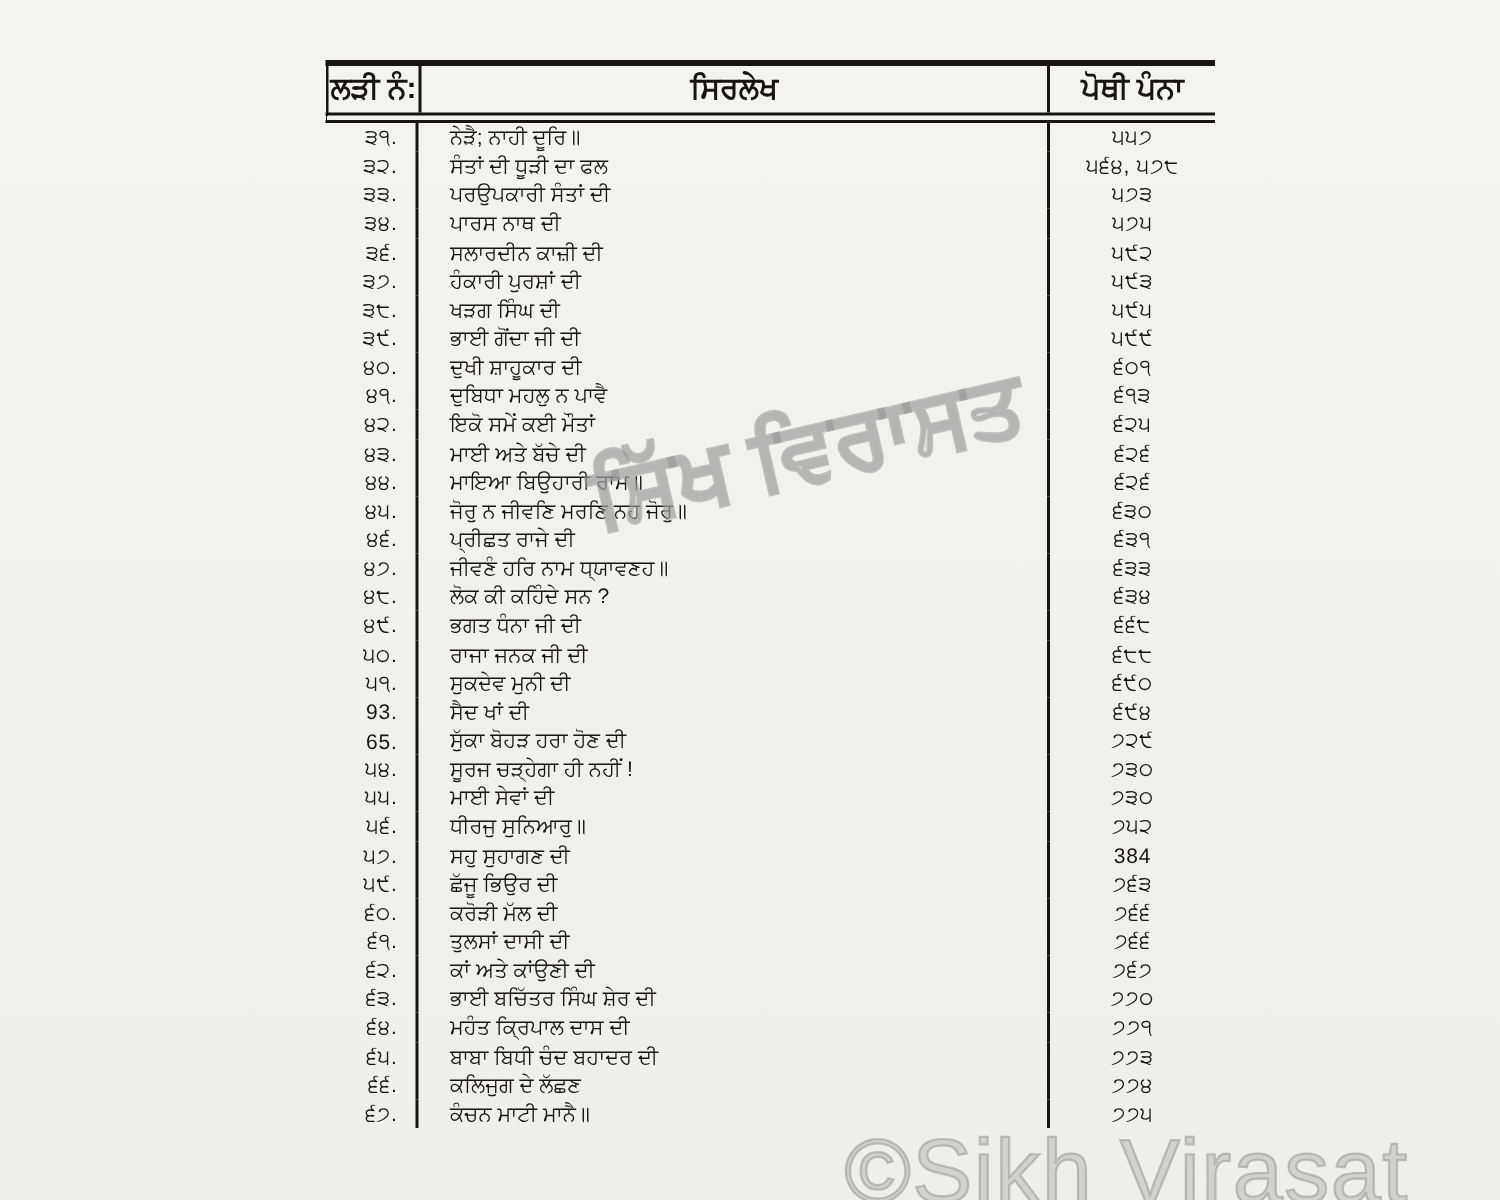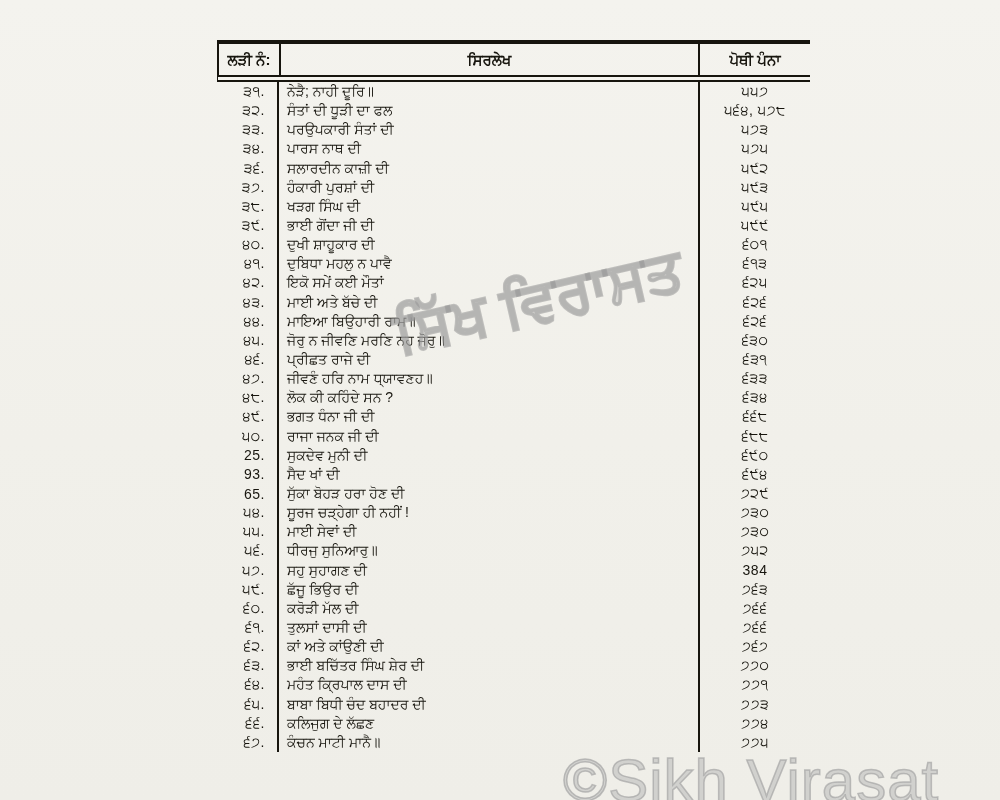--- a/index.html
+++ b/index.html
@@ -17,21 +17,21 @@
     left:217px;top:40px;width:593px;
   }
   .thead{
     display:flex;
     align-items:center;
     height:31px;
     border-top:4px solid #17150e;
     border-bottom:7px double #17150e;
     border-left:2px solid #17150e;
     font-weight:bold;
-    font-size:15px;
+    font-size:20px;
   }
   .col-serial{
     width:62px;
     box-sizing:border-box;
     border-right:2.5px solid #17150e;
     text-align:center;
     flex:none;
     height:100%;
     display:flex;align-items:center;justify-content:center;
   }
@@ -67,21 +67,21 @@
     text-align:right;
     padding-right:12px;
     height:100%;
     display:flex;align-items:center;justify-content:flex-end;
     letter-spacing:.5px;
   }
   .trow .cell-title{
     flex:1;
     box-sizing:border-box;
     border-right:2.5px solid #17150e;
-    padding-left:8px;
+    padding-left:21px;
     height:100%;
     display:flex;align-items:center;
     white-space:nowrap;
     overflow:hidden;
   }
   .trow .cell-page{
     width:110px;flex:none;
     text-align:center;
     height:100%;
     display:flex;align-items:center;justify-content:center;
@@ -212,21 +212,21 @@
     <div class="cell-serial">੪੯.</div>
     <div class="cell-title">ਭਗਤ ਧੰਨਾ ਜੀ ਦੀ</div>
     <div class="cell-page">੬੬੮</div>
   </div>
         <div class="trow">
     <div class="cell-serial">੫੦.</div>
     <div class="cell-title">ਰਾਜਾ ਜਨਕ ਜੀ ਦੀ</div>
     <div class="cell-page">੬੮੮</div>
   </div>
         <div class="trow">
-    <div class="cell-serial">25.</div>
+    <div class="cell-serial">੫੧.</div>
     <div class="cell-title">ਸੁਕਦੇਵ ਮੁਨੀ ਦੀ</div>
     <div class="cell-page">੬੯੦</div>
   </div>
         <div class="trow">
     <div class="cell-serial">93.</div>
     <div class="cell-title">ਸੈਦ ਖਾਂ ਦੀ</div>
     <div class="cell-page">੬੯੪</div>
   </div>
         <div class="trow">
     <div class="cell-serial">65.</div>

